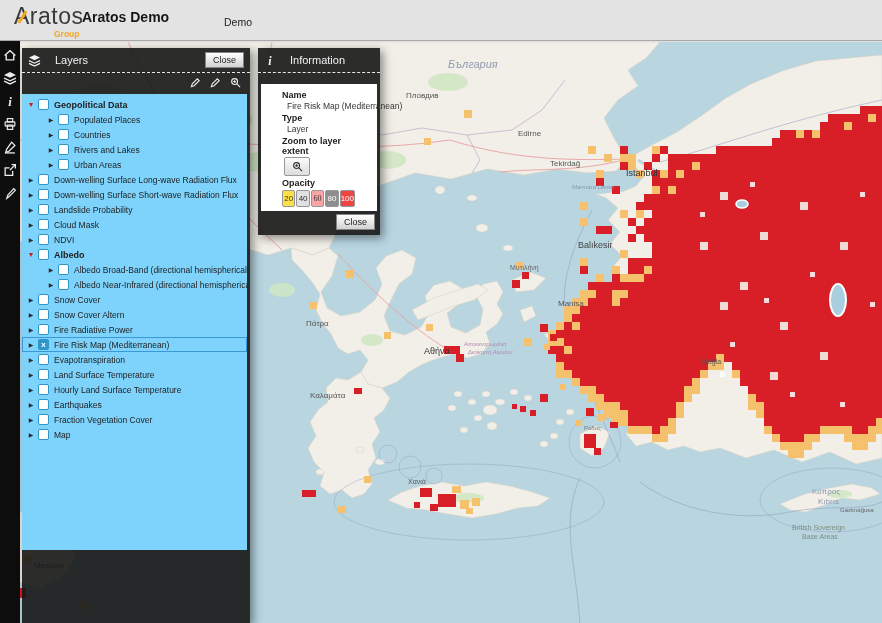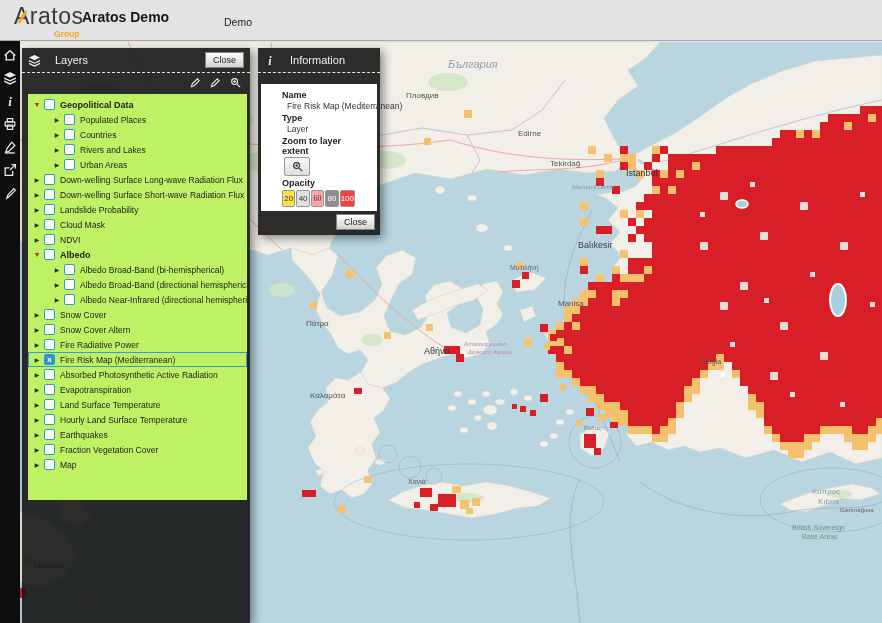--- a/index.html
+++ b/index.html
@@ -23,21 +23,21 @@
   
   .panel{position:absolute;background:rgba(22,22,22,.9);box-shadow:3px 3px 9px rgba(0,0,0,.45);z-index:40;}
   #layers-panel{left:22px;top:48px;width:228px;height:575px;}
   #info-panel{left:258px;top:48px;width:122px;height:187px;}
   .panel-header{height:25px;display:flex;align-items:center;padding:0 6px;color:#f2f2f2;
     font-size:11px;gap:14px;border-bottom:1px dashed #e8e8e8;box-sizing:border-box;}
   .panel-title{flex:1;}
   .btn{background:linear-gradient(#ffffff,#d2d2d2);border:1px solid #848484;border-radius:0;
     font-size:9px;padding:2px 7px;color:#222;cursor:pointer;font-family:inherit;}
   .panel-tools{height:17px;display:flex;justify-content:flex-end;align-items:center;gap:9px;padding:1px 9px 0 0;}
-  #layer-tree{position:absolute;left:6px;right:3px;top:46px;height:406px;background:#bef264;
+  #layer-tree{position:absolute;left:0;right:3px;top:46px;height:456px;background:#7dd3fc;
     overflow:hidden;padding-top:3px;box-sizing:border-box;}
   .trow{height:15px;display:flex;align-items:center;font-size:8.5px;color:#222;white-space:nowrap;
     overflow:hidden;cursor:pointer;}
   .trow.bold{font-weight:bold;font-size:9px;}
   .trow.sel{outline:1px solid #3b98d6;outline-offset:-1px;}
   .arr{width:10px;text-align:center;font-size:6px;color:#2b2b2b;margin-left:4px;flex:none;}
   .arr.exp{color:#cc2020;font-size:7px;}
   .cb{width:9px;height:9px;border:1.5px solid #2f96cc;border-radius:2px;background:#fff;
     margin:0 5px 0 2px;flex:none;display:flex;align-items:center;justify-content:center;cursor:pointer;}
   .cb.checked{background:#2f96cc;color:#fff;font-size:8px;font-weight:bold;line-height:1;}
@@ -448,25 +448,20 @@
         <span>NDVI</span>
       </div>
       <div class="trow bold">
         <span class="arr exp">▼</span>
         <span class="cb"></span>
         <span>Albedo</span>
       </div>
       <div class="trow" style="padding-left: 20px;">
         <span class="arr">▶</span>
         <span class="cb"></span>
-        <span>Albedo Broad-Band (bi-hemispherical)</span>
-      </div>
-      <div class="trow" style="padding-left: 20px;">
-        <span class="arr">▶</span>
-        <span class="cb"></span>
         <span>Albedo Broad-Band (directional hemispherical)</span>
       </div>
       <div class="trow" style="padding-left: 20px;">
         <span class="arr">▶</span>
         <span class="cb"></span>
         <span>Albedo Near-Infrared (directional hemispherical)</span>
       </div>
       <div class="trow">
         <span class="arr">▶</span>
         <span class="cb"></span>
@@ -479,25 +474,20 @@
       </div>
       <div class="trow">
         <span class="arr">▶</span>
         <span class="cb"></span>
         <span>Fire Radiative Power</span>
       </div>
       <div class="trow sel">
         <span class="arr">▶</span>
         <span class="cb checked">x</span>
         <span>Fire Risk Map (Mediterranean)</span>
-      </div>
-      <div class="trow">
-        <span class="arr">▶</span>
-        <span class="cb"></span>
-        <span>Absorbed Photosynthetic Active Radiation</span>
       </div>
       <div class="trow">
         <span class="arr">▶</span>
         <span class="cb"></span>
         <span>Evapotranspiration</span>
       </div>
       <div class="trow">
         <span class="arr">▶</span>
         <span class="cb"></span>
         <span>Land Surface Temperature</span>

